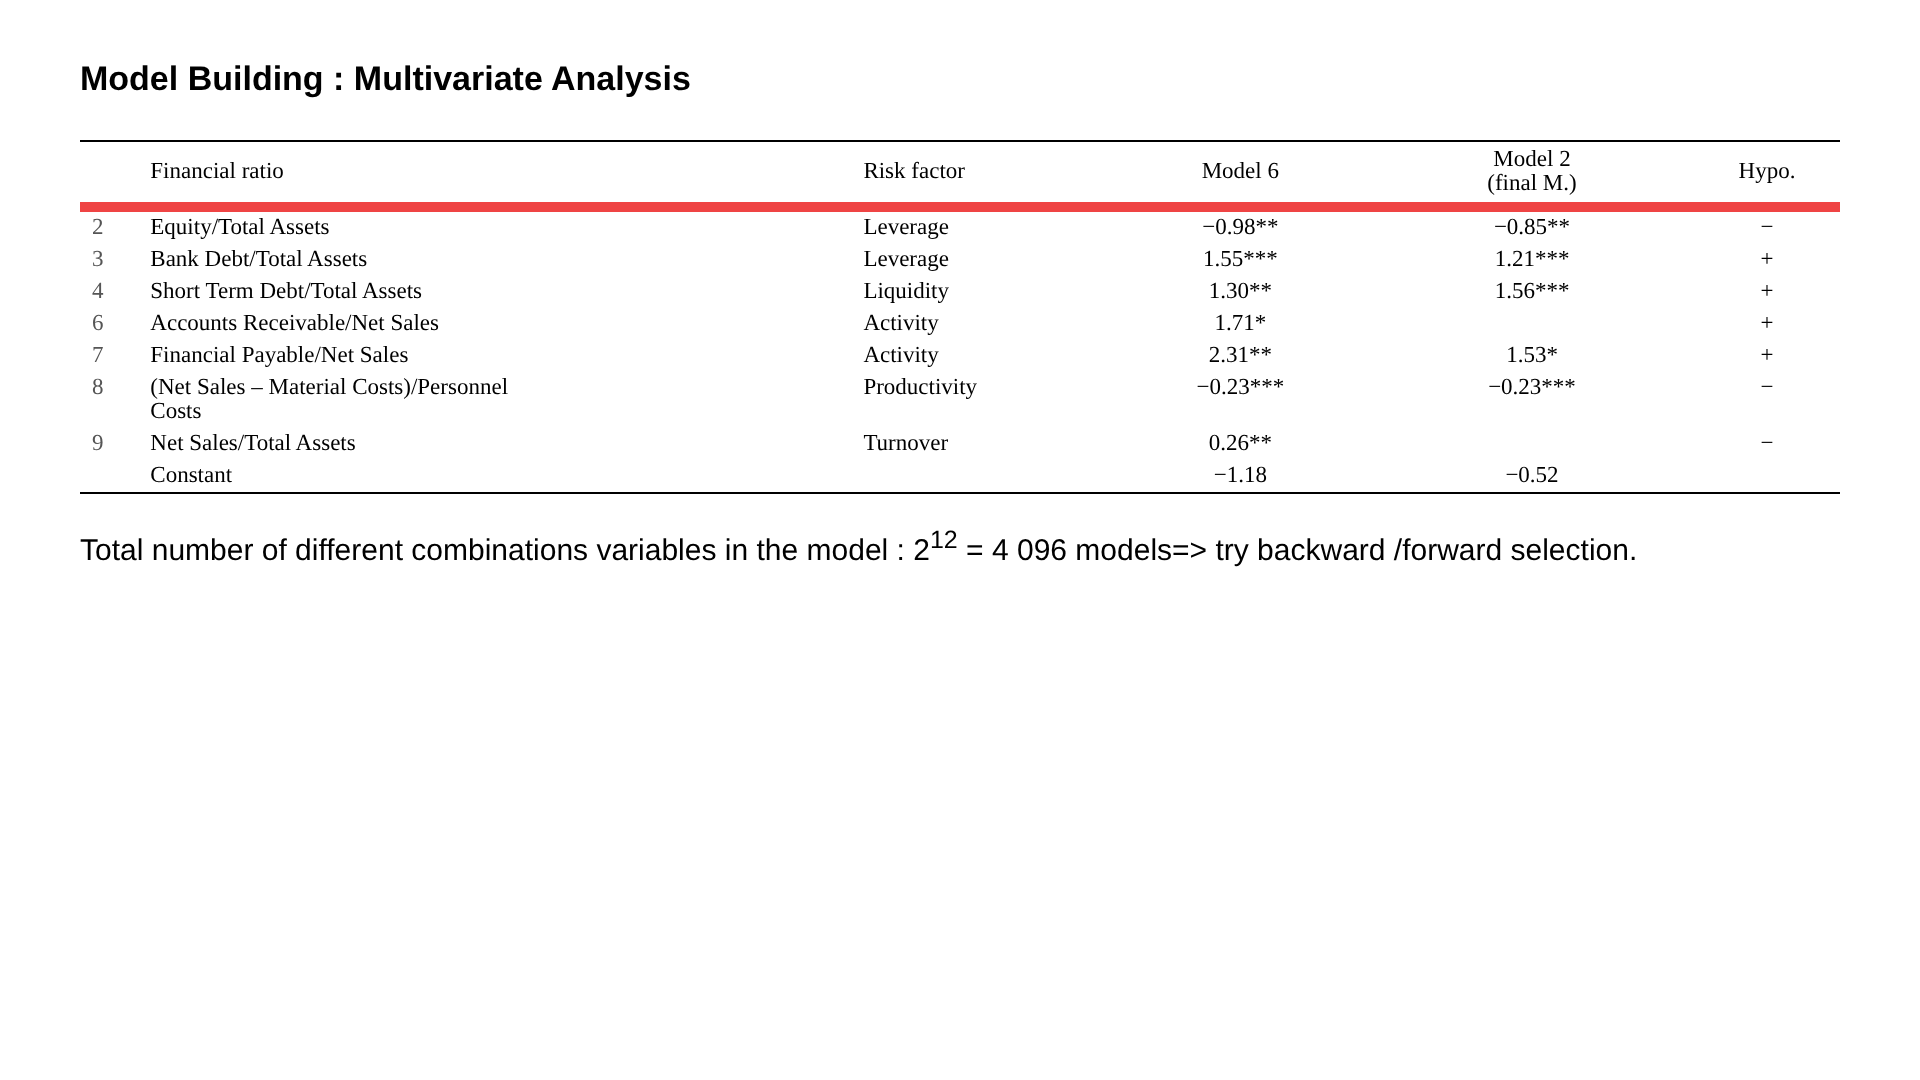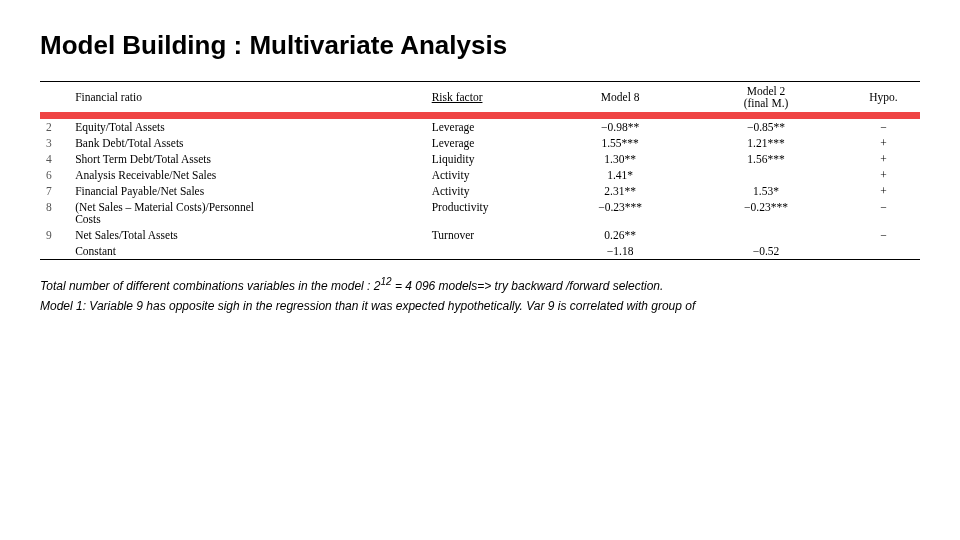--- a/index.html
+++ b/index.html
@@ -6,80 +6,79 @@
     body {
       background: #ffffff;
       font-family: 'Times New Roman', Times, serif;
       font-size: 13px;
       color: #000;
       padding: 30px 40px;
       width: 960px;
       min-height: 540px;
     }
     h1 {
-      font-size: 26px;
+      font-size: 17px;
       font-weight: bold;
       margin-bottom: 20px;
       font-family: Arial, Helvetica, sans-serif;
     }
     .table-wrap {
       width: 100%;
       margin-bottom: 14px;
     }
     table {
       width: 100%;
       border-collapse: collapse;
       font-size: 11.5px;
     }
     table thead tr th {
       border-top: 1.5px solid #000;
-      border-bottom: 7px solid #ef4444;
+      border-bottom: 5px solid #ef4444;
       padding: 3px 6px;
       text-align: left;
       font-weight: normal;
       margin-top: 40px;
     }
     table thead tr th.center,
     table tbody tr td.center {
       text-align: center;
     }
     table tbody tr td {
       padding: 2px 6px;
       vertical-align: top;
     }
     table tbody tr.last-row td {
       border-bottom: 1.5px solid #000;
     }
     .num-col { width: 18px; }
     .ratio-col { width: 220px; }
-    .risk-col { width: 80px; text-decoration: underline; }
+    .risk-col { width: 80px; }
     .model1-col { width: 80px; text-align: center; }
     .model2-col { width: 100px; text-align: center; }
     .hypo-col { width: 45px; text-align: center; }
     .notes {
       font-family: Arial, Helvetica, sans-serif;
-      font-size: 12px;
+      font-size: 15px;
       line-height: 1.55;
-      font-style: italic;
     }
     .notes p { margin-bottom: 1px; }
   </style>
 </head>
 <body>
 
 <h1>Model Building : Multivariate Analysis</h1>
 
 <div class="table-wrap">
   <table>
     <thead>
       <tr>
         <th class="num-col"></th>
         <th class="ratio-col">Financial ratio</th>
         <th class="risk-col">Risk factor</th>
-        <th class="model1-col center">Model 8</th>
+        <th class="model1-col center">Model 6</th>
         <th class="model2-col center">Model 2<br>(final M.)</th>
         <th class="hypo-col center">Hypo.</th>
       </tr>
     </thead>
     <tbody id="table-body">
     <tr>
           <td style="color: rgb(85, 85, 85);">2</td>
           <td>Equity/Total Assets</td>
           <td>Leverage</td>
           <td class="center">−0.98**</td>
@@ -97,23 +96,23 @@
         <tr>
           <td style="color: rgb(85, 85, 85);">4</td>
           <td>Short Term Debt/Total Assets</td>
           <td>Liquidity</td>
           <td class="center">1.30**</td>
           <td class="center">1.56***</td>
           <td class="center">+</td>
         </tr>
         <tr>
           <td style="color: rgb(85, 85, 85);">6</td>
-          <td>Analysis Receivable/Net Sales</td>
+          <td>Accounts Receivable/Net Sales</td>
           <td>Activity</td>
-          <td class="center">1.41*</td>
+          <td class="center">1.71*</td>
           <td class="center"></td>
           <td class="center">+</td>
         </tr>
         <tr>
           <td style="color: rgb(85, 85, 85);">7</td>
           <td>Financial Payable/Net Sales</td>
           <td>Activity</td>
           <td class="center">2.31**</td>
           <td class="center">1.53*</td>
           <td class="center">+</td>
@@ -141,14 +140,13 @@
           <td class="center">−1.18</td>
           <td class="center">−0.52</td>
           <td class="center"></td>
         </tr>
       </tbody>
   </table>
 </div>
 
 <div class="notes" id="notes-container">
     <p>Total number of different combinations variables in the model : 2<sup>12</sup> = 4 096 models=&gt; try backward /forward selection.</p>
-    <p>Model 1: Variable 9 has opposite sigh in the regression than it was expected hypothetically. Var 9 is correlated with group of</p>
   </div>
 
 </body></html>

